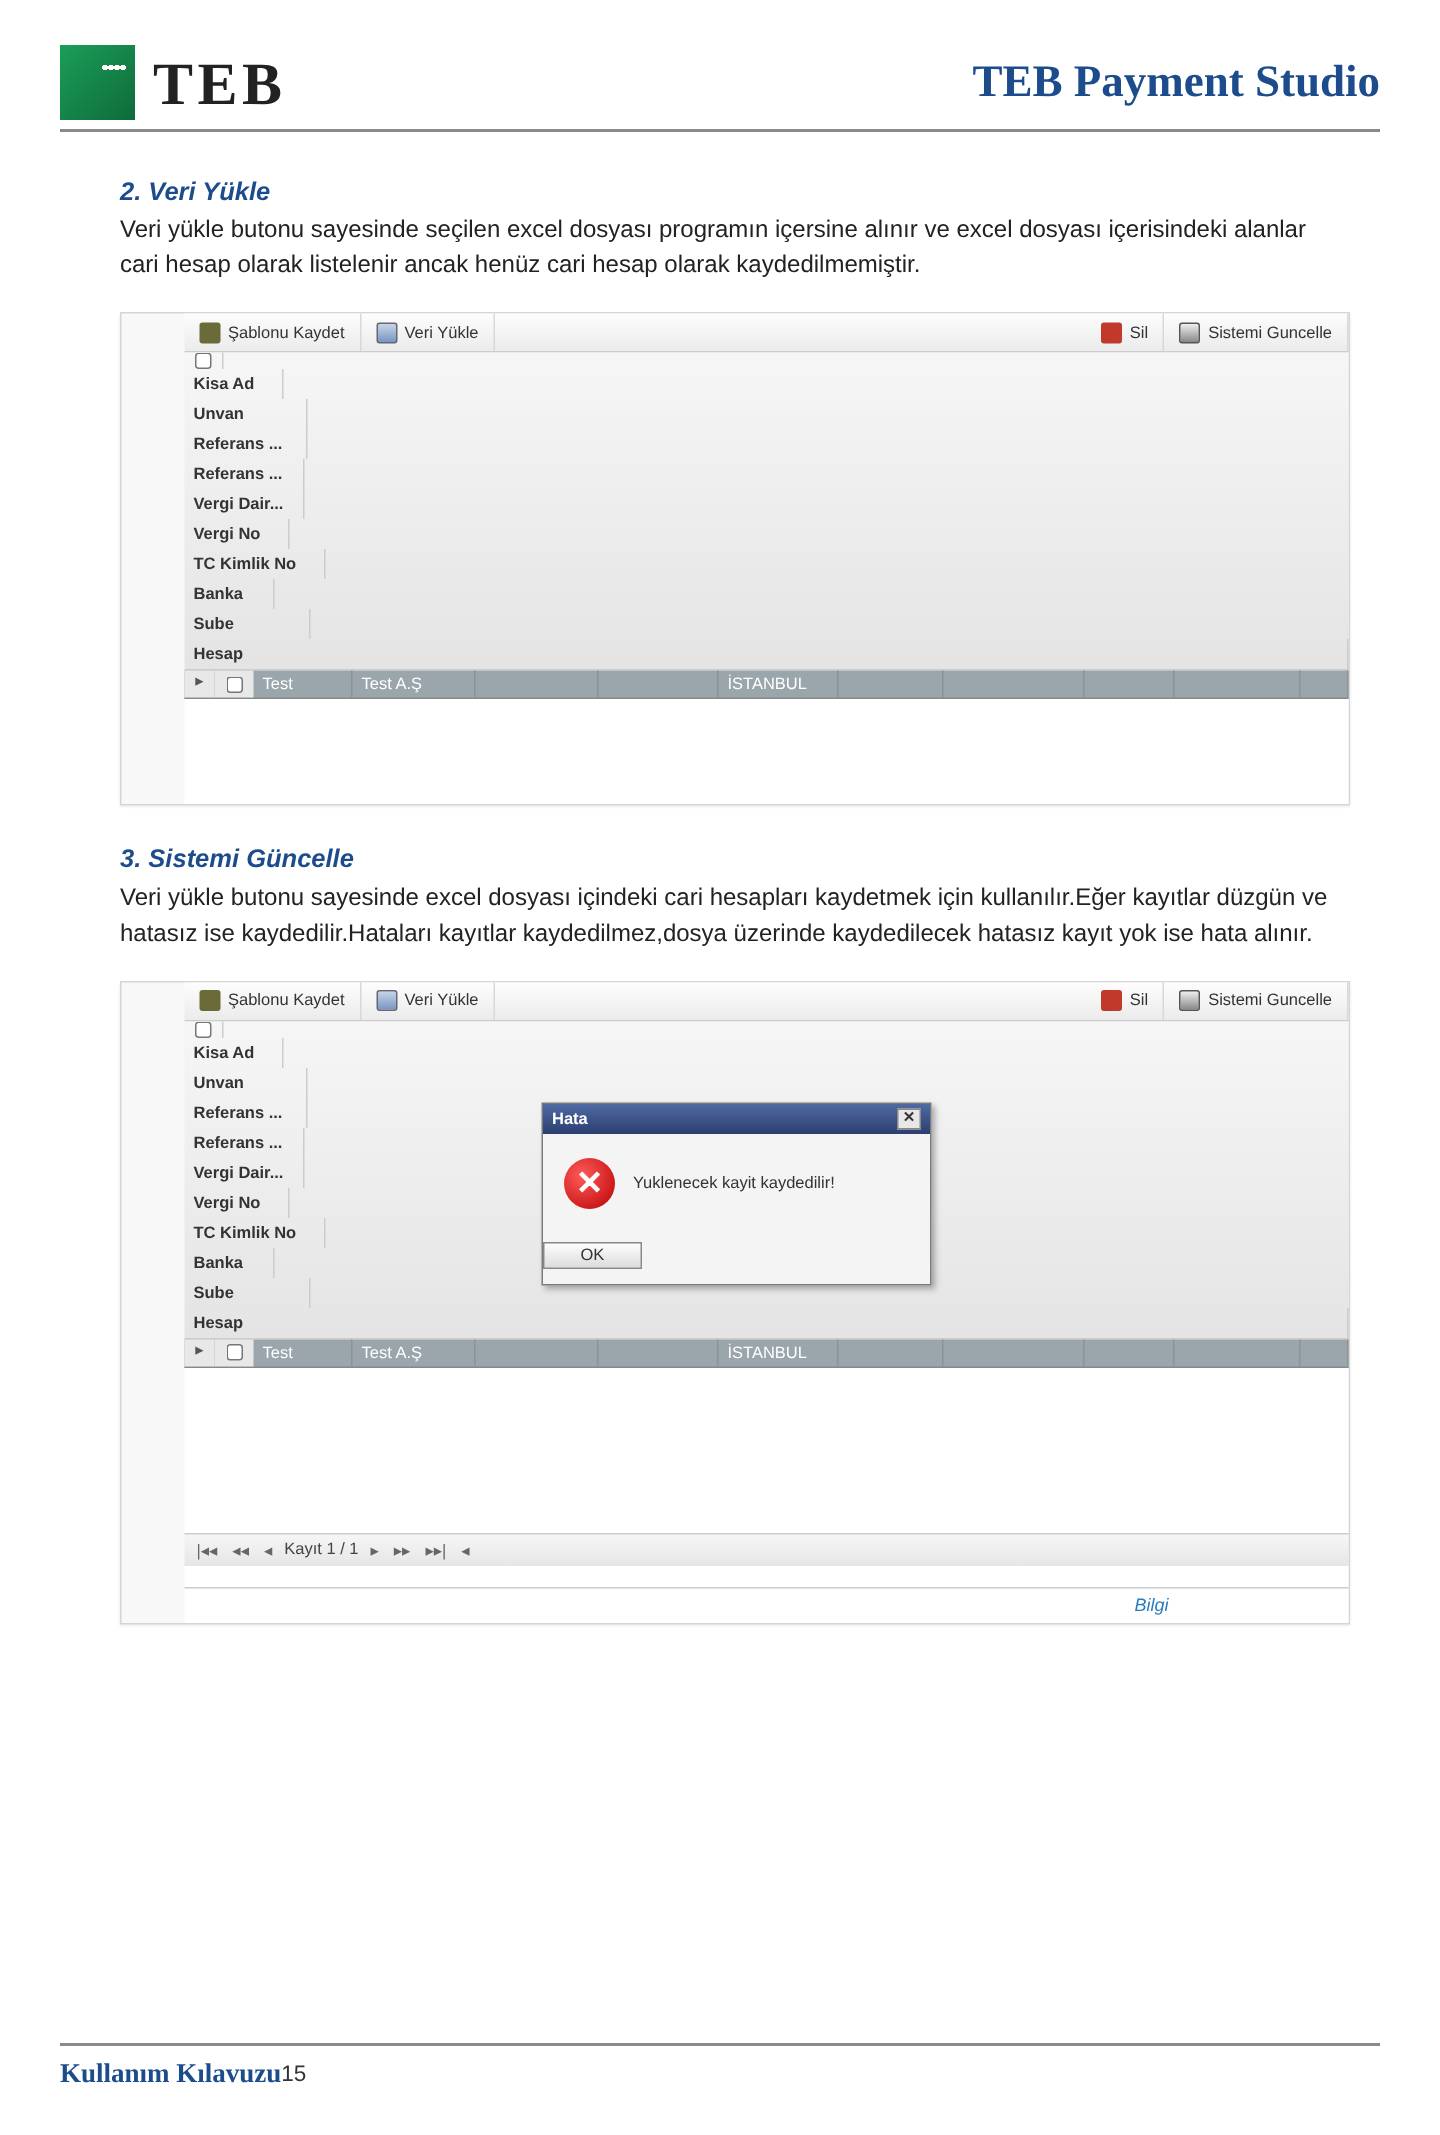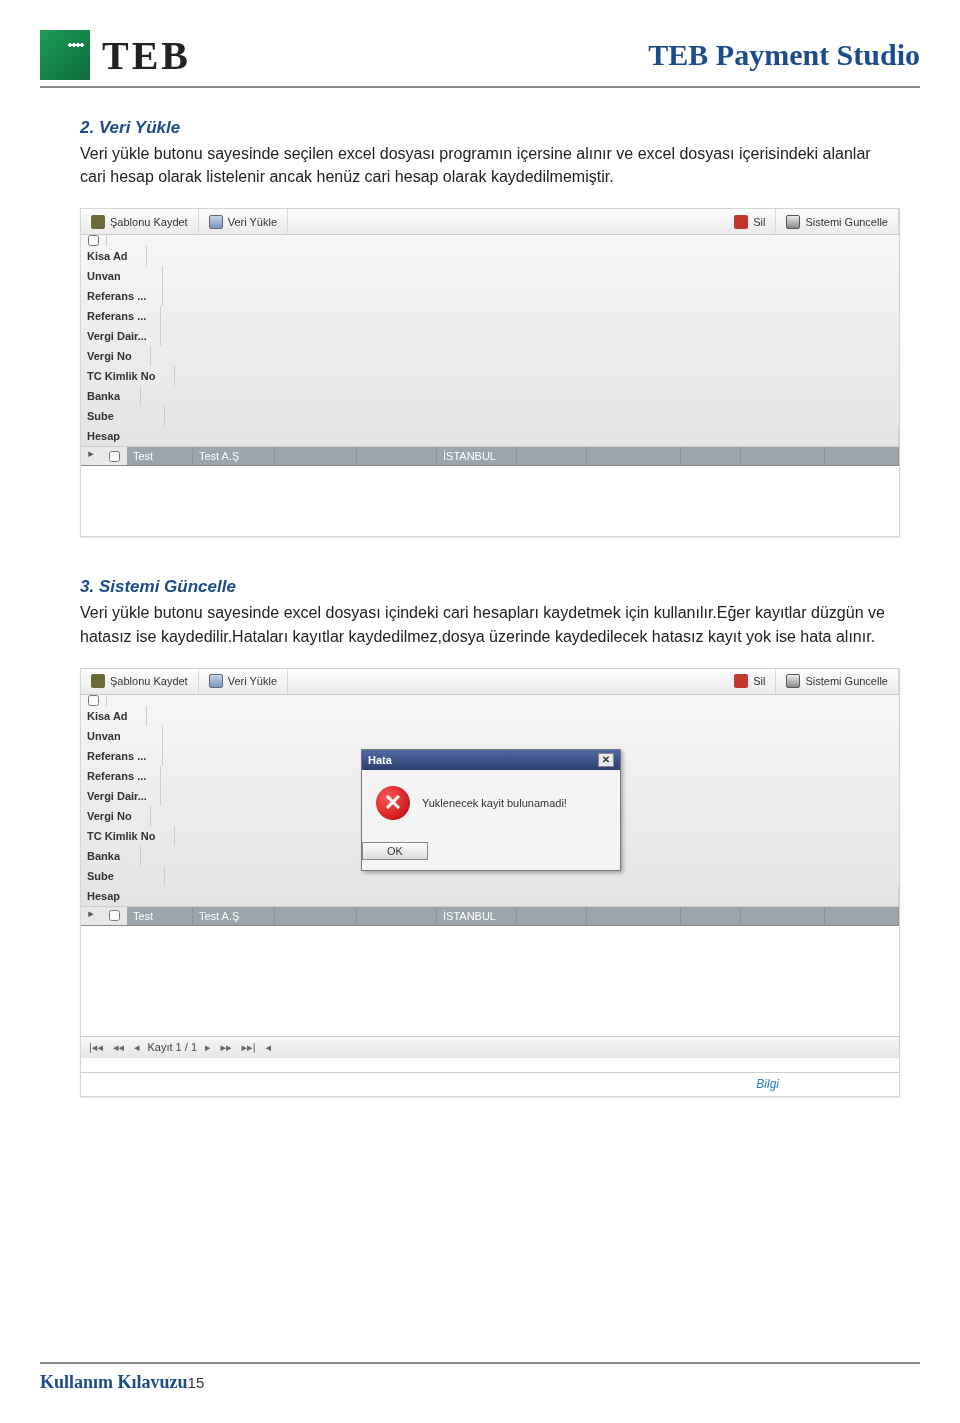--- a/index.html
+++ b/index.html
@@ -69,27 +69,28 @@
   .body-text {
     font-size: 16px;
     line-height: 1.45;
     margin: 0 0 20px 40px;
     max-width: 820px;
     color: #222;
   }
 
   
   .app-shot {
-    margin: 0 0 40px 40px;
+    margin: 0 0 26px 40px;
     width: 820px;
     border: 1px solid #d5d5d5;
     background: #f8f8f8;
     box-shadow: 0 1px 2px rgba(0,0,0,0.1);
     font-size: 11px;
     color: #333;
+    padding-left: 42px;
   }
   .toolbar {
     display: flex;
     align-items: stretch;
     background: linear-gradient(#fdfdfd, #ebebeb);
     border-bottom: 1px solid #ccc;
     height: 26px;
   }
   .tb-btn {
     display: flex;
@@ -349,21 +350,21 @@
       <span>Bilgi</span>
     </div>
 
     <div class="dialog">
       <div class="dlg-title">
         <span>Hata</span>
         <span class="dlg-close">✕</span>
       </div>
       <div class="dlg-body">
         <div class="dlg-err-icon">✕</div>
-        <div>Yuklenecek kayit bulunamadi!</div>
+        <div>Yuklenecek kayit kaydedilir!</div>
       </div>
       <div class="dlg-btns">
         <span class="dlg-ok">OK</span>
       </div>
     </div>
   </div>
 
   <div class="footer">
     <div class="footer-title">Kullanım Kılavuzu</div>
     <div class="footer-page">15</div>

